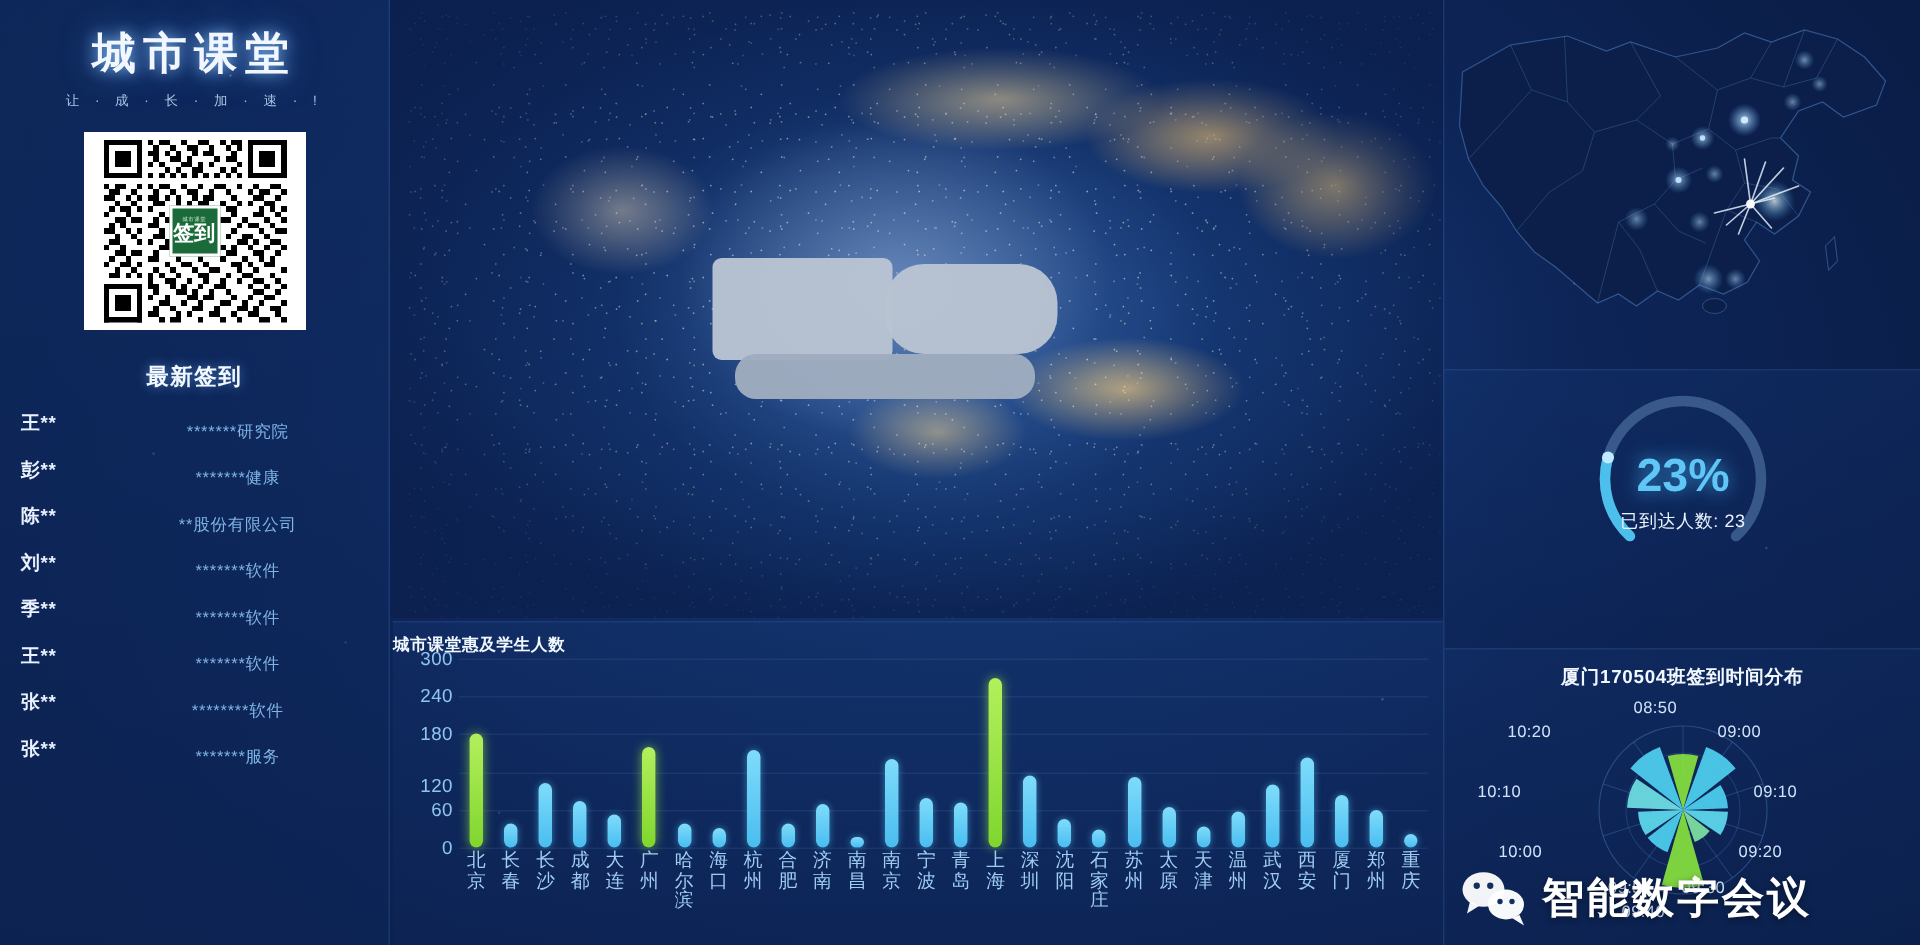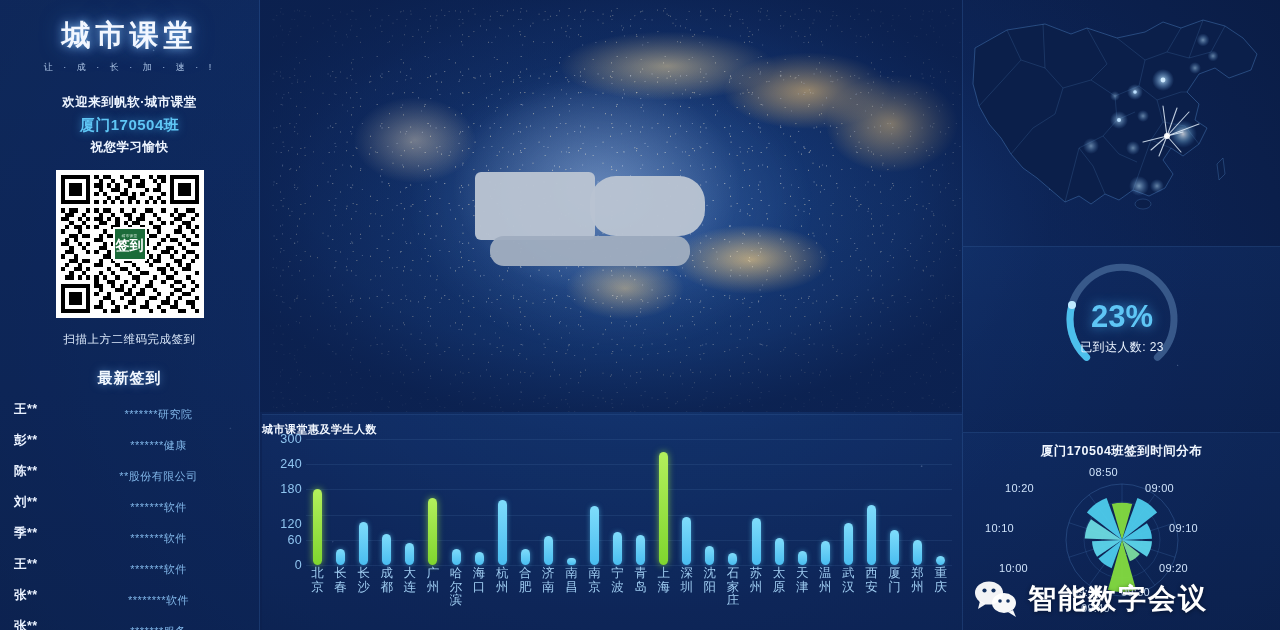--- a/index.html
+++ b/index.html
@@ -61,21 +61,21 @@
     opacity: .9;
   }
 
   .welcome { text-align: center; margin-top: 20px; }
   .welcome-line1 { font-size: 12.5px; font-weight: bold; color: #eef5ff; letter-spacing: .5px; }
   .welcome-class { font-size: 15px; font-weight: bold; color: #5fc6f5; margin: 5px 0 4px;
                    text-shadow: 0 0 8px rgba(70,180,245,.6); letter-spacing: .5px; }
   .welcome-line3 { font-size: 12.5px; font-weight: bold; color: #eef5ff; letter-spacing: .5px; }
 
   .qr-box {
-    width: 148px; height: 148px;
+    width: 148px; height: 132px;
     margin: 14px auto 0;
     background: #ffffff;
     position: relative;
     padding: 5px;
   }
   .qr-canvas { width: 100%; height: 100%; display: block; }
   .qr-center {
     position: absolute; left: 50%; top: 50%;
     transform: translate(-50%,-50%);
     width: 34px; height: 34px;
@@ -283,25 +283,20 @@
 <div id="dashboard">
   <div class="stars"></div>
 
   <div id="sidebar">
 
     <div class="logo-wrap">
       <div class="logo-text">城市课堂</div>
       <div class="logo-sub">让 · 成 · 长 · 加 · 速 · !</div>
     </div>
 
-    <div class="welcome">
-      <div class="welcome-line1">欢迎来到帆软·城市课堂</div>
-      <div class="welcome-class">厦门170504班</div>
-      <div class="welcome-line3">祝您学习愉快</div>
-    </div>
 
     <div class="qr-box">
       <svg class="qr-canvas" viewBox="0 0 33 33" shape-rendering="crispEdges">
         <rect width="33" height="33" fill="#fff"></rect>
         <g fill="#000">
 
           <rect x="0" y="0" width="7" height="1"></rect>
             <rect x="0" y="6" width="7" height="1"></rect>
           <rect x="0" y="0" width="1" height="7"></rect>
             <rect x="6" y="0" width="1" height="7"></rect>
@@ -589,21 +584,20 @@
             <rect x="28" y="32" width="2" height="1"></rect>
           <rect x="32" y="32" width="1" height="1"></rect>
         </g>
       </svg>
       <div class="qr-center">
         <div class="qr-center-top">城市课堂</div>
         <div class="qr-center-main">签到</div>
       </div>
     </div>
 
-    <div class="qr-caption">扫描上方二维码完成签到</div>
 
     <div class="signin-title">最新签到</div>
 
     <div class="signin-list">
       <div class="signin-row">
         <div class="signin-name">王**</div>
         <div class="signin-org">*******研究院</div>
       </div>
       <div class="signin-row">
         <div class="signin-name">彭**</div>

